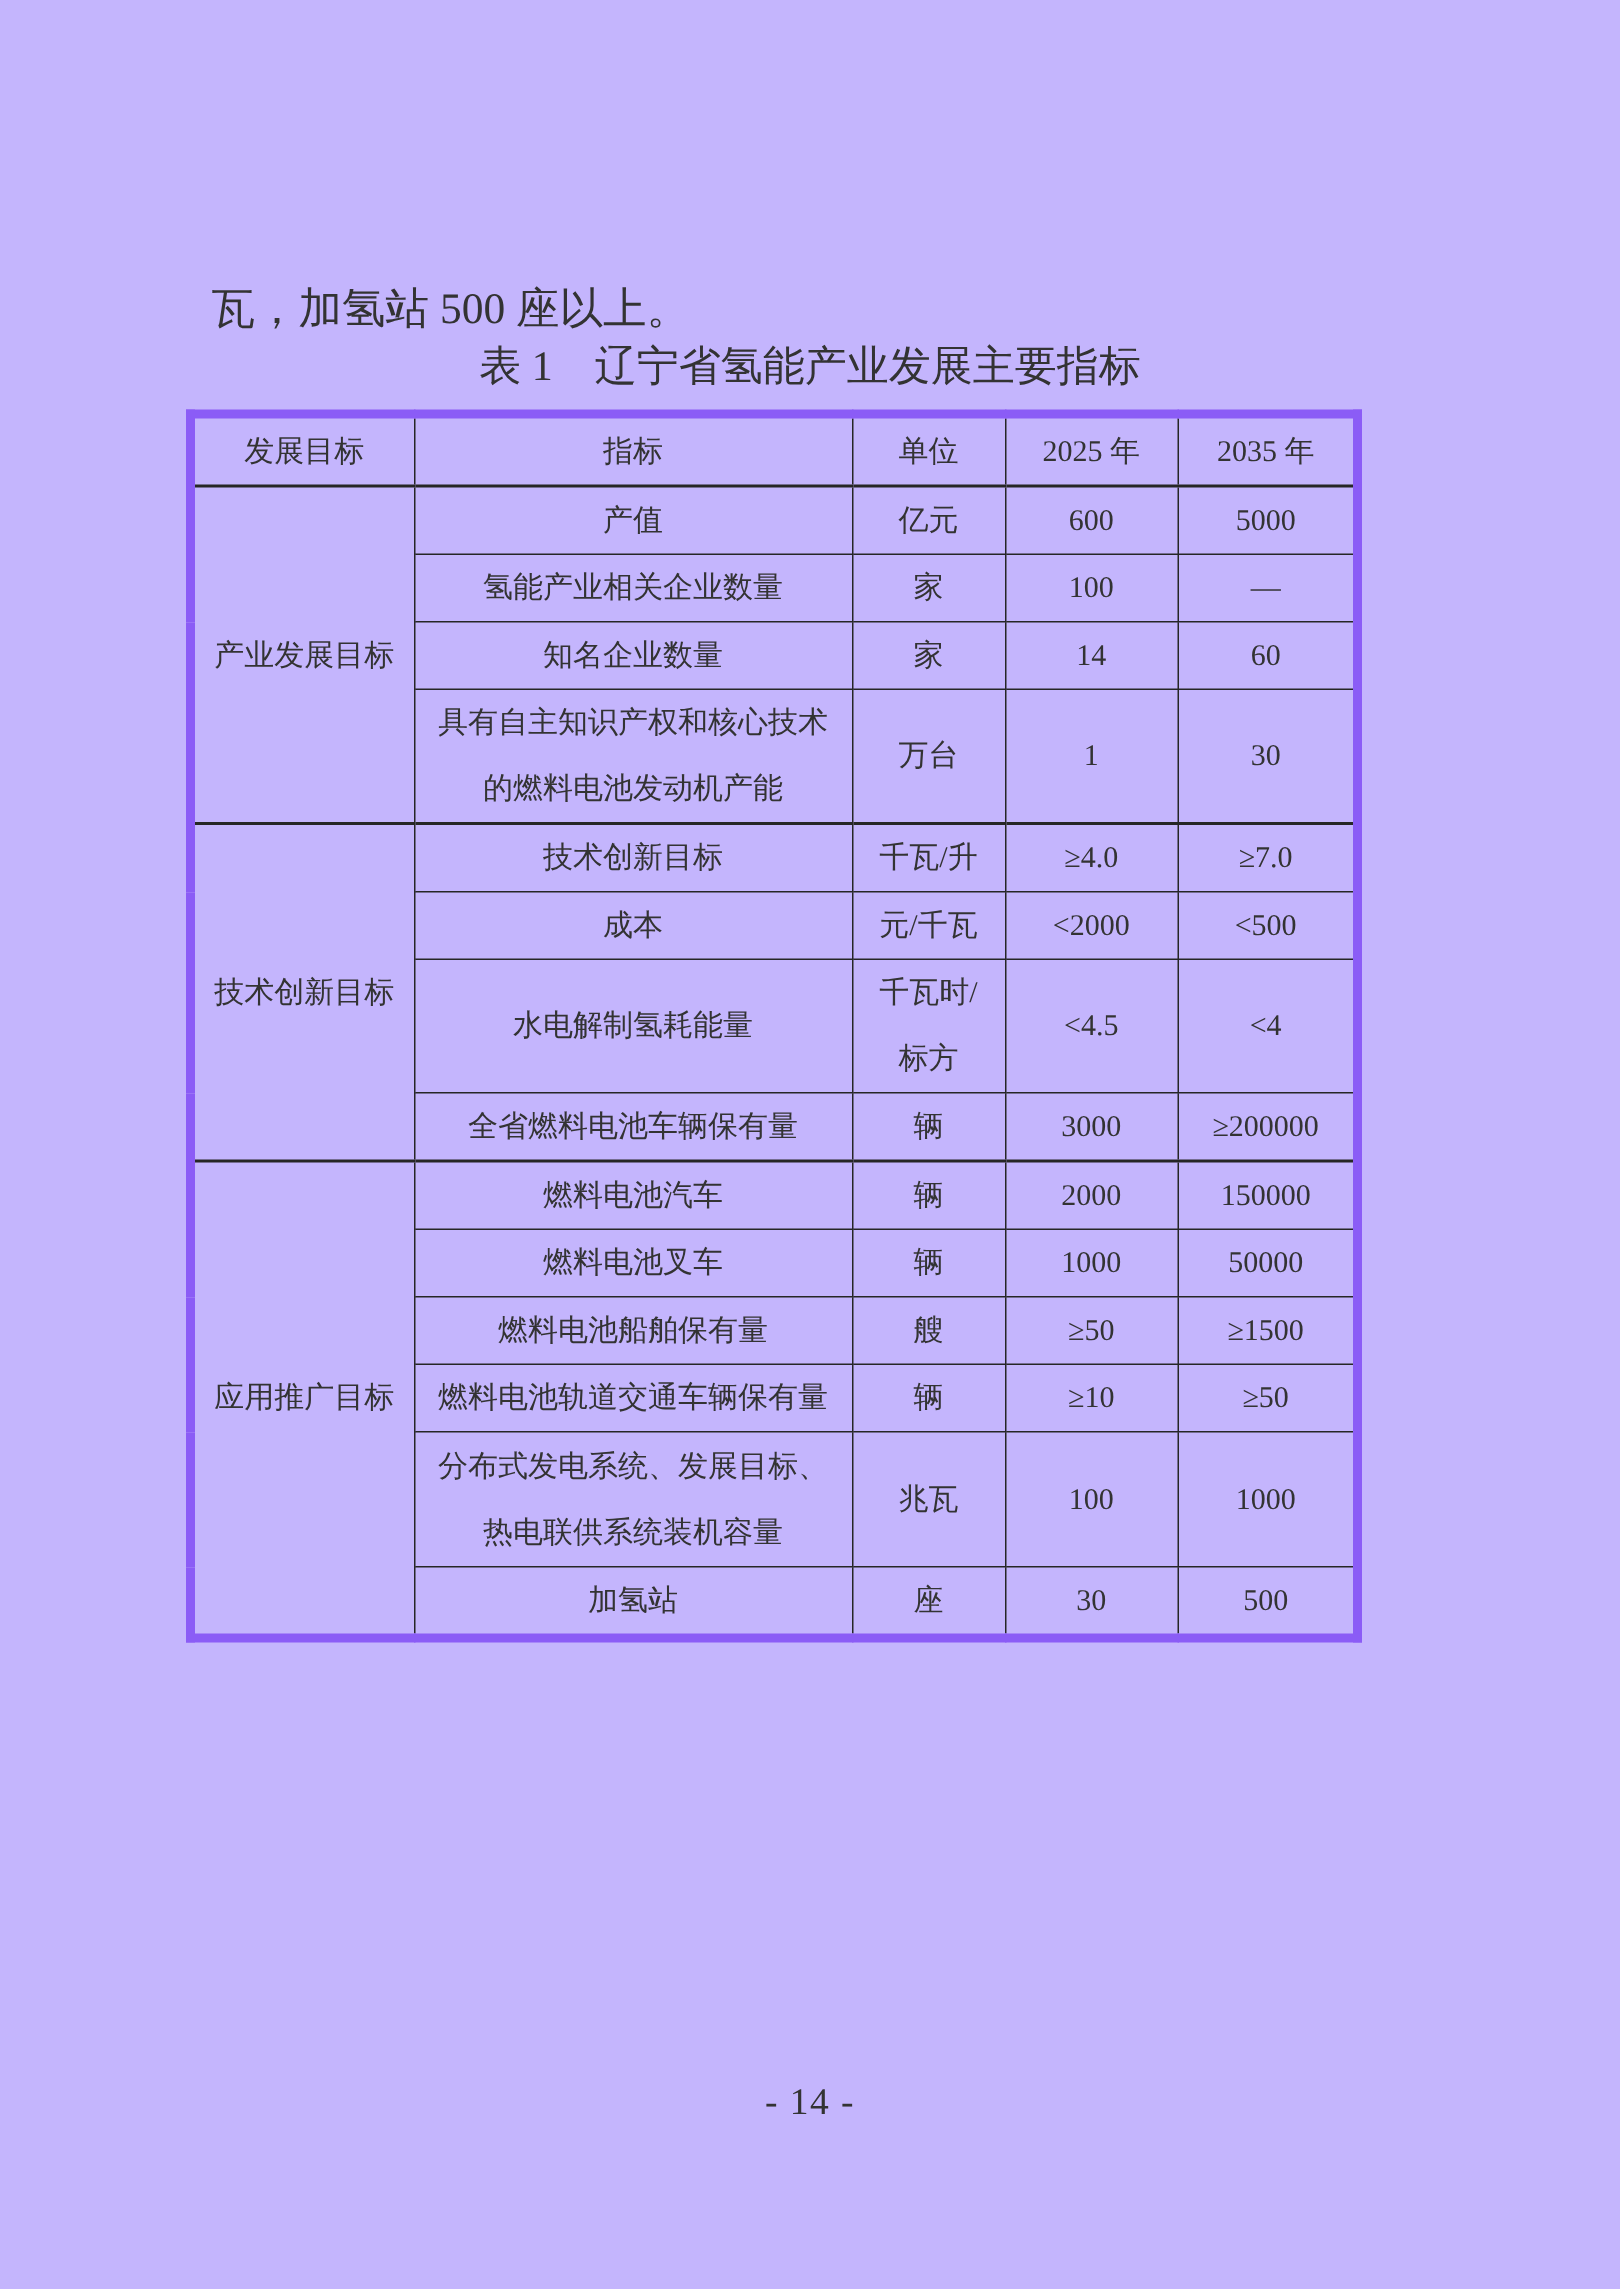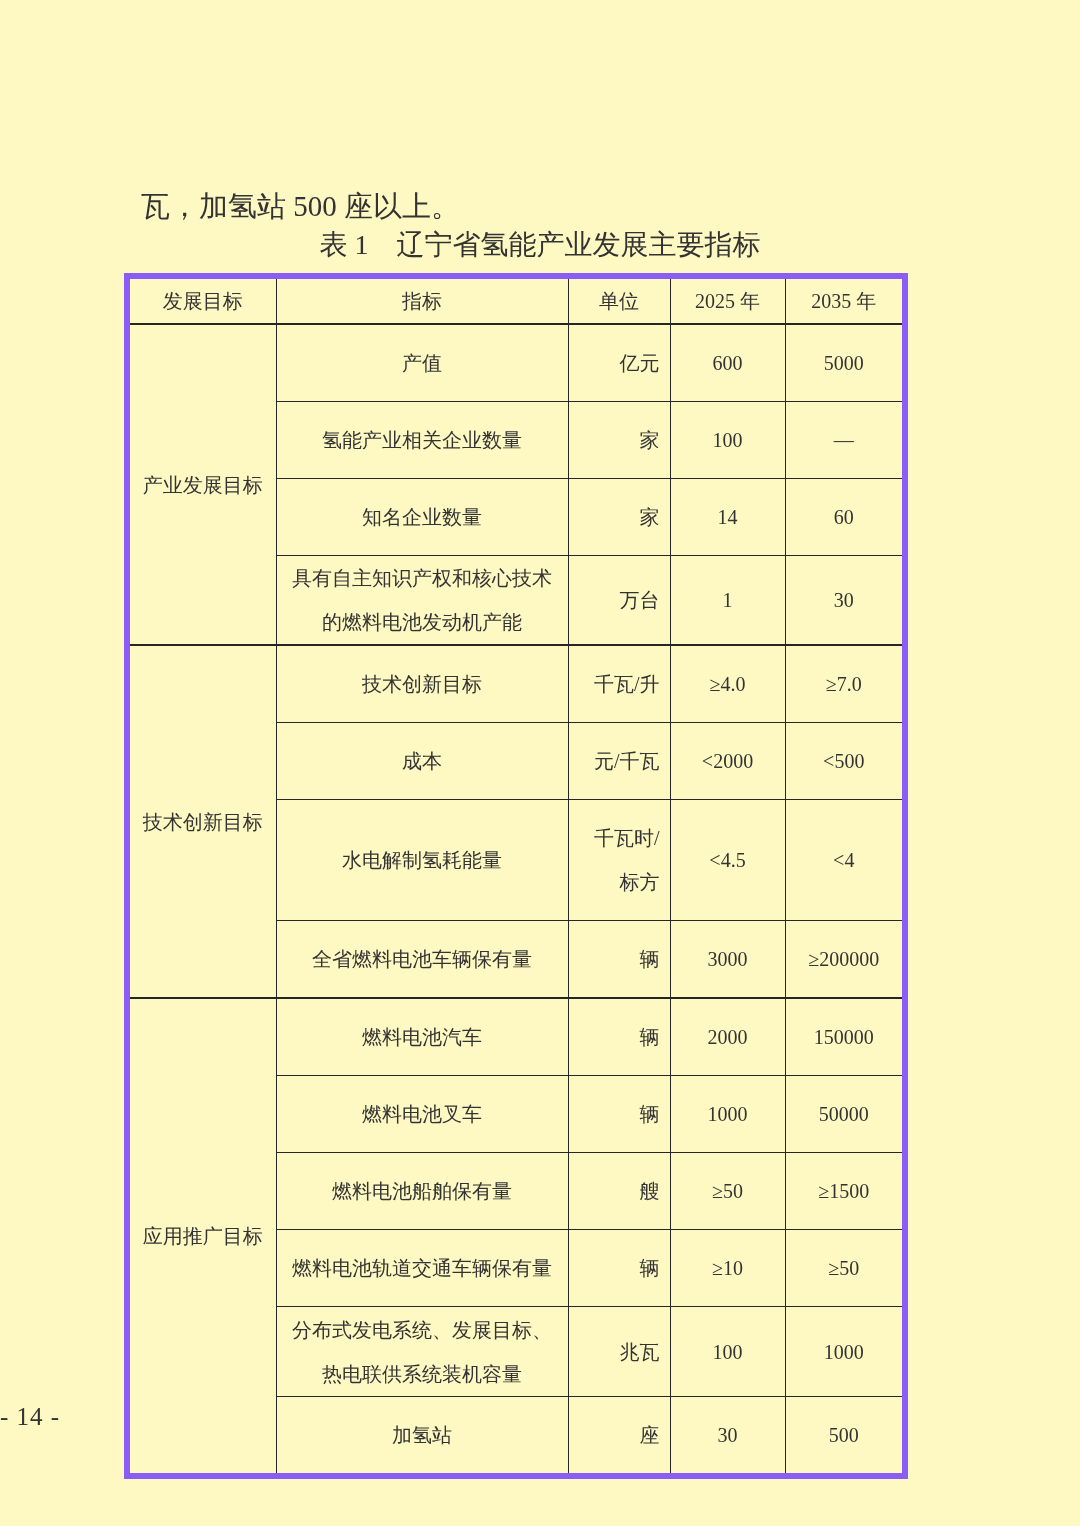--- a/index.html
+++ b/index.html
@@ -2,21 +2,21 @@
 <html><head>
 <meta charset="utf-8">
 <style>
   * { margin: 0; padding: 0; box-sizing: border-box; }
   html, body { background: #f2f2f2; }
   .page {
     position: relative;
     width: 1080px;
     height: 1526px;
     margin: 0 auto;
-    background: #fef9c3;
+    background: #c4b5fd;
     font-family: "Liberation Serif", "DejaVu Serif", serif;
     color: #333333;
     overflow: hidden;
   }
   .intro {
     margin: 186px 0 0 141px;
     font-size: 29px;
     line-height: 40px;
     color: #333333;
   }
@@ -51,27 +51,27 @@
     word-break: break-all;
     padding: 0;
   }
   thead tr { height: 44px; }
   thead th { border-bottom-width: 2px; }
   tbody tr { height: 43px; }
   tbody tr.tall { height: 88px; }
   tbody tr.taller { height: 90px; }
   tr.group-start > td { border-top-width: 2px; }
   td.ind  { padding: 0 14px; }
-  td.unit { padding: 16px 10px; text-align: right; }
+  td.unit { padding: 0 10px; }
   .page-number {
     position: absolute;
-    bottom: 95px;
+    bottom: 110px;
     left: 0;
     width: 100%;
-    text-align: left;
+    text-align: center;
     font-size: 25px;
     letter-spacing: 1px;
     color: #333333;
   }
 </style>
 </head>
 <body>
 
 <div class="page">
 

